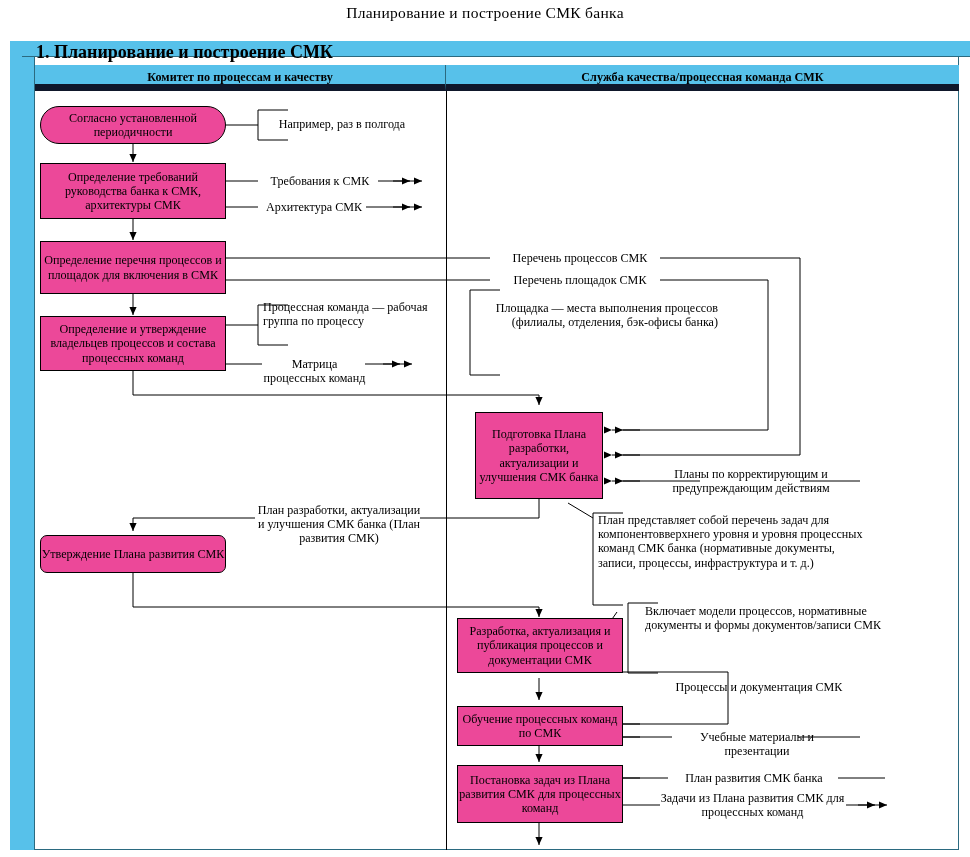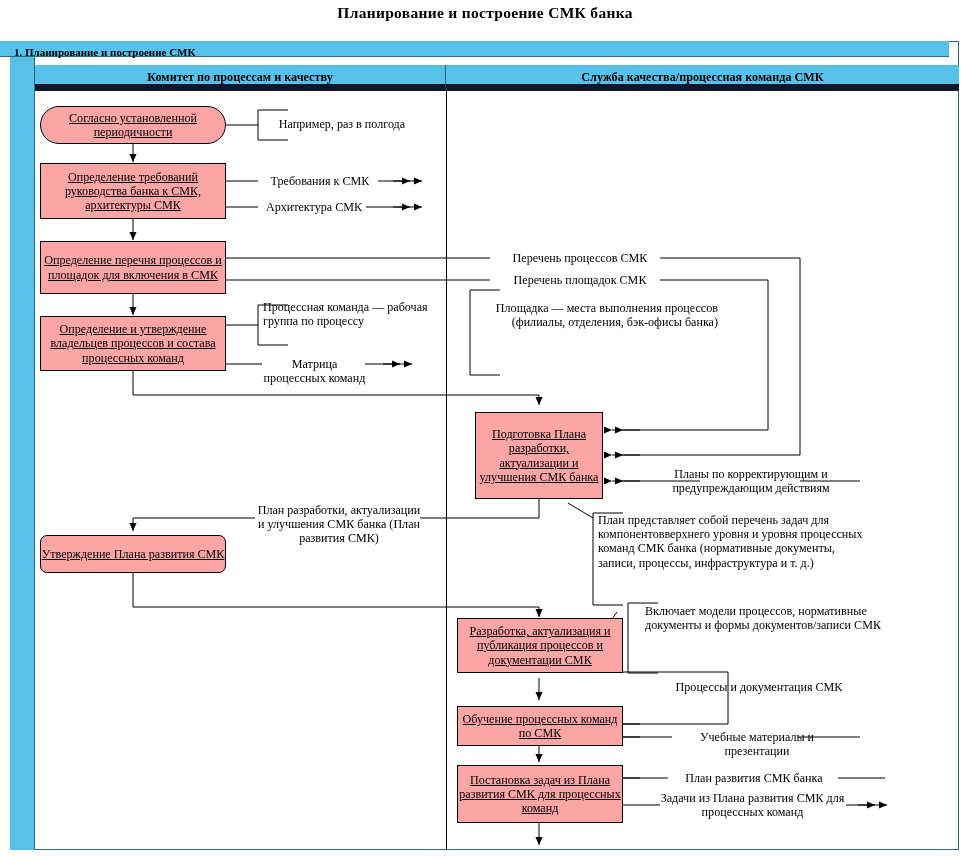--- a/index.html
+++ b/index.html
@@ -3,49 +3,49 @@
 <meta charset="utf-8">
 <style>
   html,body{margin:0;padding:0;}
   body{
     width:970px;height:857px;background:#ffffff;
     font-family:"Liberation Serif","DejaVu Serif",serif;
     color:#000;overflow:hidden;position:relative;
   }
   #page-title{
     position:absolute;left:0;top:4px;width:970px;text-align:center;
-    font-size:15.5px;font-weight:bold;letter-spacing:.3px;
+    font-size:15.5px;font-weight:normal;letter-spacing:.3px;
   }
   #frame{
     position:absolute;left:10px;top:41px;width:949px;height:809px;
     border:1px solid #2b6a80;box-sizing:border-box;background:#fff;
   }
   #swim-stripe{
     position:absolute;left:10px;top:41px;width:25px;height:809px;
     background:#57c1ea;border-right:1px solid #2b6a80;box-sizing:border-box;
   }
   #section-header{
-    position:absolute;left:0;top:41px;width:949px;height:16px;
+    position:absolute;left:22px;top:41px;width:949px;height:16px;
     background:#57c1ea;border-bottom:1px solid #2b6a80;box-sizing:border-box;
-    font-size:11px;font-weight:bold;padding-left:14px;line-height:23px;
+    font-size:18px;font-weight:bold;padding-left:14px;line-height:23px;
   }
   .lane-head{
     position:absolute;top:65px;height:26px;background:#57c1ea;
     border-bottom:7px solid #0f172a;box-sizing:border-box;
     font-size:12.2px;font-weight:bold;text-align:center;line-height:25px;
   }
   #lane-head-left{left:35px;width:411px;border-right:1px solid #2b6a80;}
   #lane-head-right{left:446px;width:513px;}
   #lane-divider{
     position:absolute;left:446px;top:91px;width:1px;height:759px;background:#000;
   }
   .node{
-    position:absolute;background:#fca5a5;border:1px solid #000;
+    position:absolute;background:#ec4899;border:1px solid #000;
     box-sizing:border-box;display:flex;align-items:center;justify-content:center;
-    text-align:center;font-size:12.1px;line-height:14.2px;text-decoration:underline;
+    text-align:center;font-size:12.1px;line-height:14.2px;
   }
   .node.start{border-radius:20px;}
   .note{
     position:absolute;font-size:12.1px;line-height:14.2px;text-align:center;
   }
   .note.left{text-align:left;}
   svg#wires{position:absolute;left:0;top:0;width:970px;height:857px;pointer-events:none;}
   svg#wires line,svg#wires path,svg#wires polyline{stroke:#000;stroke-width:1;fill:none;}
 </style>
 </head>

